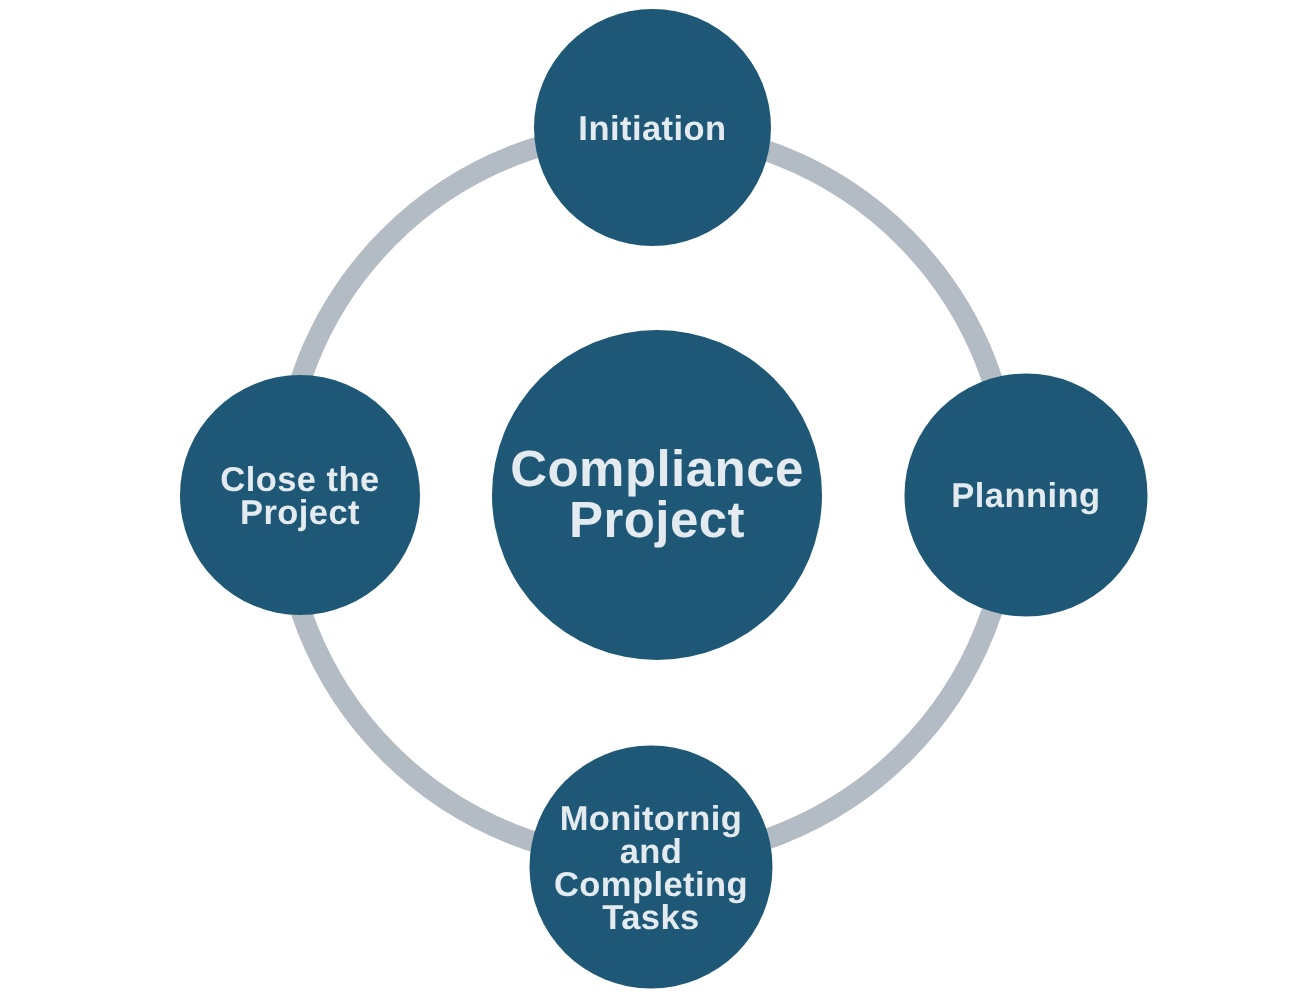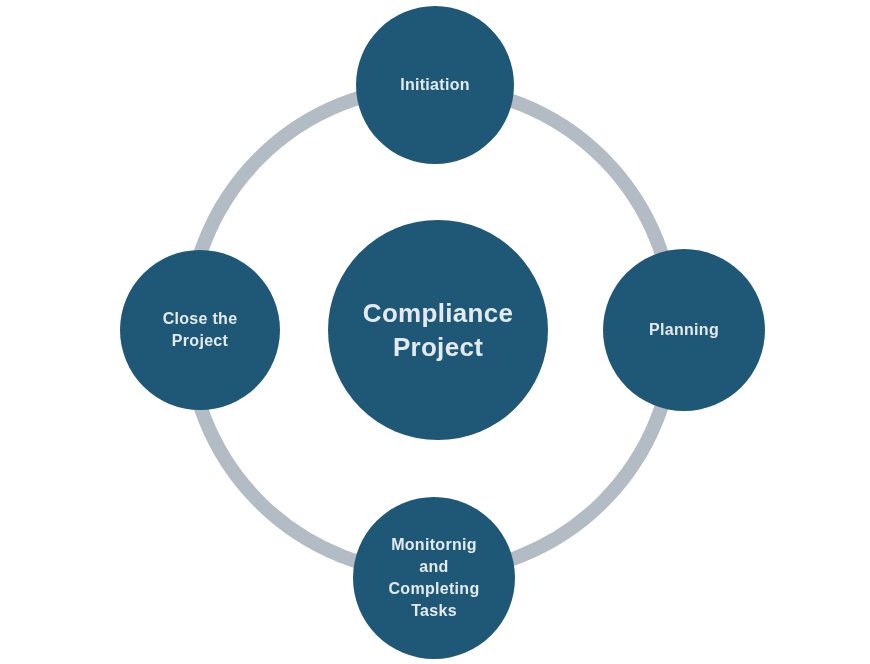--- a/index.html
+++ b/index.html
@@ -43,25 +43,25 @@
     letter-spacing: 0.3px;
     white-space: pre-line;
   }
   .node-center {
     left: 328px;
     top: 220px;
     width: 220px;
     height: 220px;
   }
   .node-center .label {
-    font-size: 26px;
+    font-size: 34px;
     line-height: 34px;
   }
   .node-satellite .label {
-    font-size: 16px;
+    font-size: 23px;
     line-height: 22px;
   }
   .node-top    { left: 356px; top: 6px;   width: 158px; height: 158px; }
   .node-right  { left: 603px; top: 249px; width: 162px; height: 162px; }
   .node-bottom { left: 353px; top: 497px; width: 162px; height: 162px; justify-content: center; }
   .node-left   { left: 120px; top: 250px; width: 160px; height: 160px; }
 </style>
 </head>
 <body>
 

